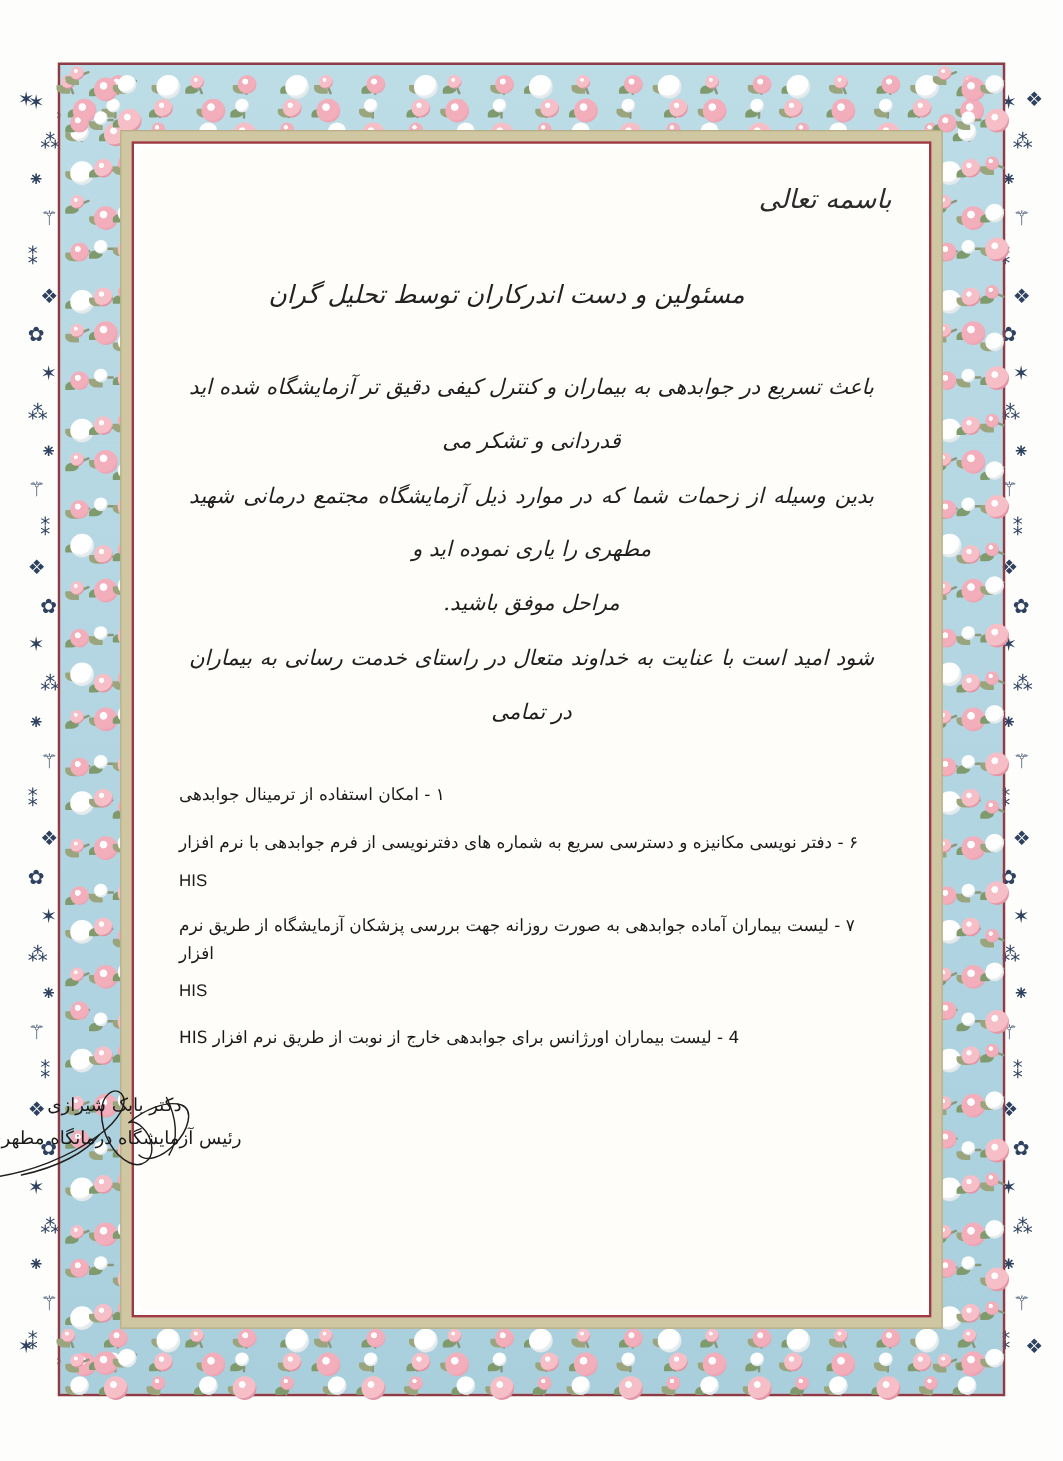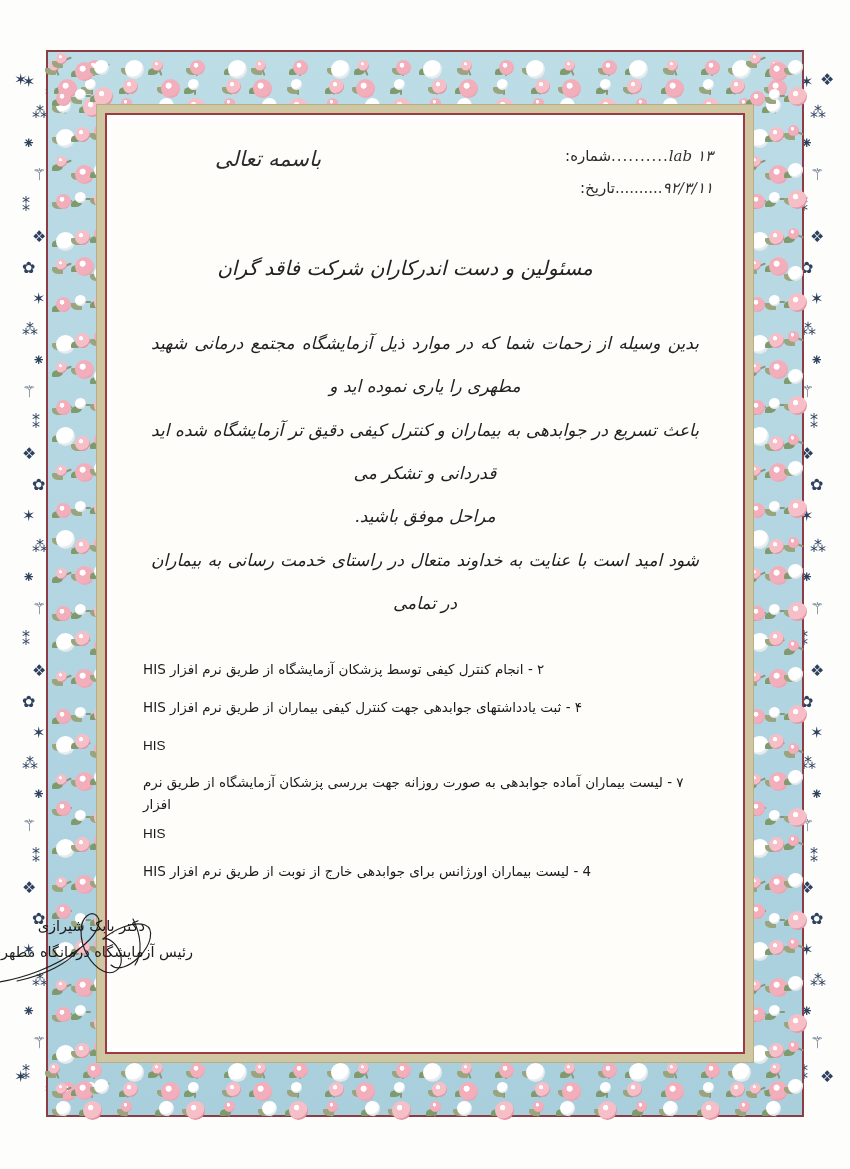--- a/index.html
+++ b/index.html
@@ -1218,44 +1218,35 @@
     <div id="tazhib-inner"></div>
   </div>
 
   <div id="mat-khaki">
     <div id="mat-red">
       <div id="paper">
 
         <div id="letter">
 
           <div class="hdr">
-            <div class="meta">
-              <div class="meta-row">
-                <span class="hand-val">۱۳ lab</span><span class="dots">..........</span><span>شماره:</span>
-              </div>
-              <div class="meta-row">
-                <span class="hand-val">۹۲/۳/۱۱</span><span class="dots">..........</span><span>تاریخ:</span>
-              </div>
-            </div>
             <div class="basmala">باسمه تعالی</div>
           </div>
 
-          <div class="salutation">مسئولین و دست اندرکاران شرکت فاقد گران</div>
+          <div class="salutation">مسئولین و دست اندرکاران توسط تحلیل گران</div>
 
           <div class="body-par">
+              <span class="body-line">باعث تسریع در جوابدهی به بیماران و کنترل کیفی دقیق تر آزمایشگاه شده اید قدردانی و تشکر می</span>
               <span class="body-line">بدین وسیله از زحمات شما که در موارد ذیل آزمایشگاه مجتمع درمانی شهید مطهری را یاری نموده اید و</span>
-              <span class="body-line">باعث تسریع در جوابدهی به بیماران و کنترل کیفی دقیق تر آزمایشگاه شده اید قدردانی و تشکر می</span>
               <span class="body-line last">مراحل موفق باشید.</span>
               <span class="body-line">شود امید است با عنایت به خداوند متعال در راستای خدمت رسانی به بیماران در تمامی</span>
             </div>
 
           <div class="list">
-              <div class="li"><span>۲ - انجام کنترل کیفی توسط پزشکان آزمایشگاه از طریق نرم افزار HIS</span></div>
-              <div class="li"><span>۴ - ثبت یادداشتهای جوابدهی جهت کنترل کیفی بیماران  از طریق نرم افزار HIS</span></div>
-              <div class="li"><span class="cont lat">HIS</span></div>
+              <div class="li"><span>۱ - امکان استفاده از ترمینال جوابدهی</span></div>
+              <div class="li"><span>۶ - دفتر نویسی مکانیزه و دسترسی سریع به شماره های دفترنویسی از فرم جوابدهی با نرم افزار</span><span class="cont lat">HIS</span></div>
               <div class="li"><span>۷ - لیست بیماران آماده جوابدهی به صورت روزانه جهت بررسی پزشکان آزمایشگاه از طریق نرم افزار</span><span class="cont lat">HIS</span></div>
               <div class="li"><span>4 - لیست بیماران اورژانس برای جوابدهی خارج از نوبت از طریق نرم افزار HIS</span></div>
             </div>
 
           <div class="signblock">
             <svg class="sig-svg" width="230" height="86" viewBox="0 0 230 86">
               <g fill="none" stroke="#1f1f1f" stroke-width="1.15" stroke-linecap="round">
                 <path d="M10,78 C40,74 72,62 96,44 C112,32 120,18 114,11 C108,5 98,12 98,26 C98,44 108,60 120,66 C130,71 140,64 138,52 C136,40 126,32 120,34"></path>
                 <path d="M120,34 C132,24 150,16 162,20 C172,24 168,40 156,52 C146,62 134,66 128,60"></path>
                 <path d="M150,14 C158,30 160,48 152,60"></path>

